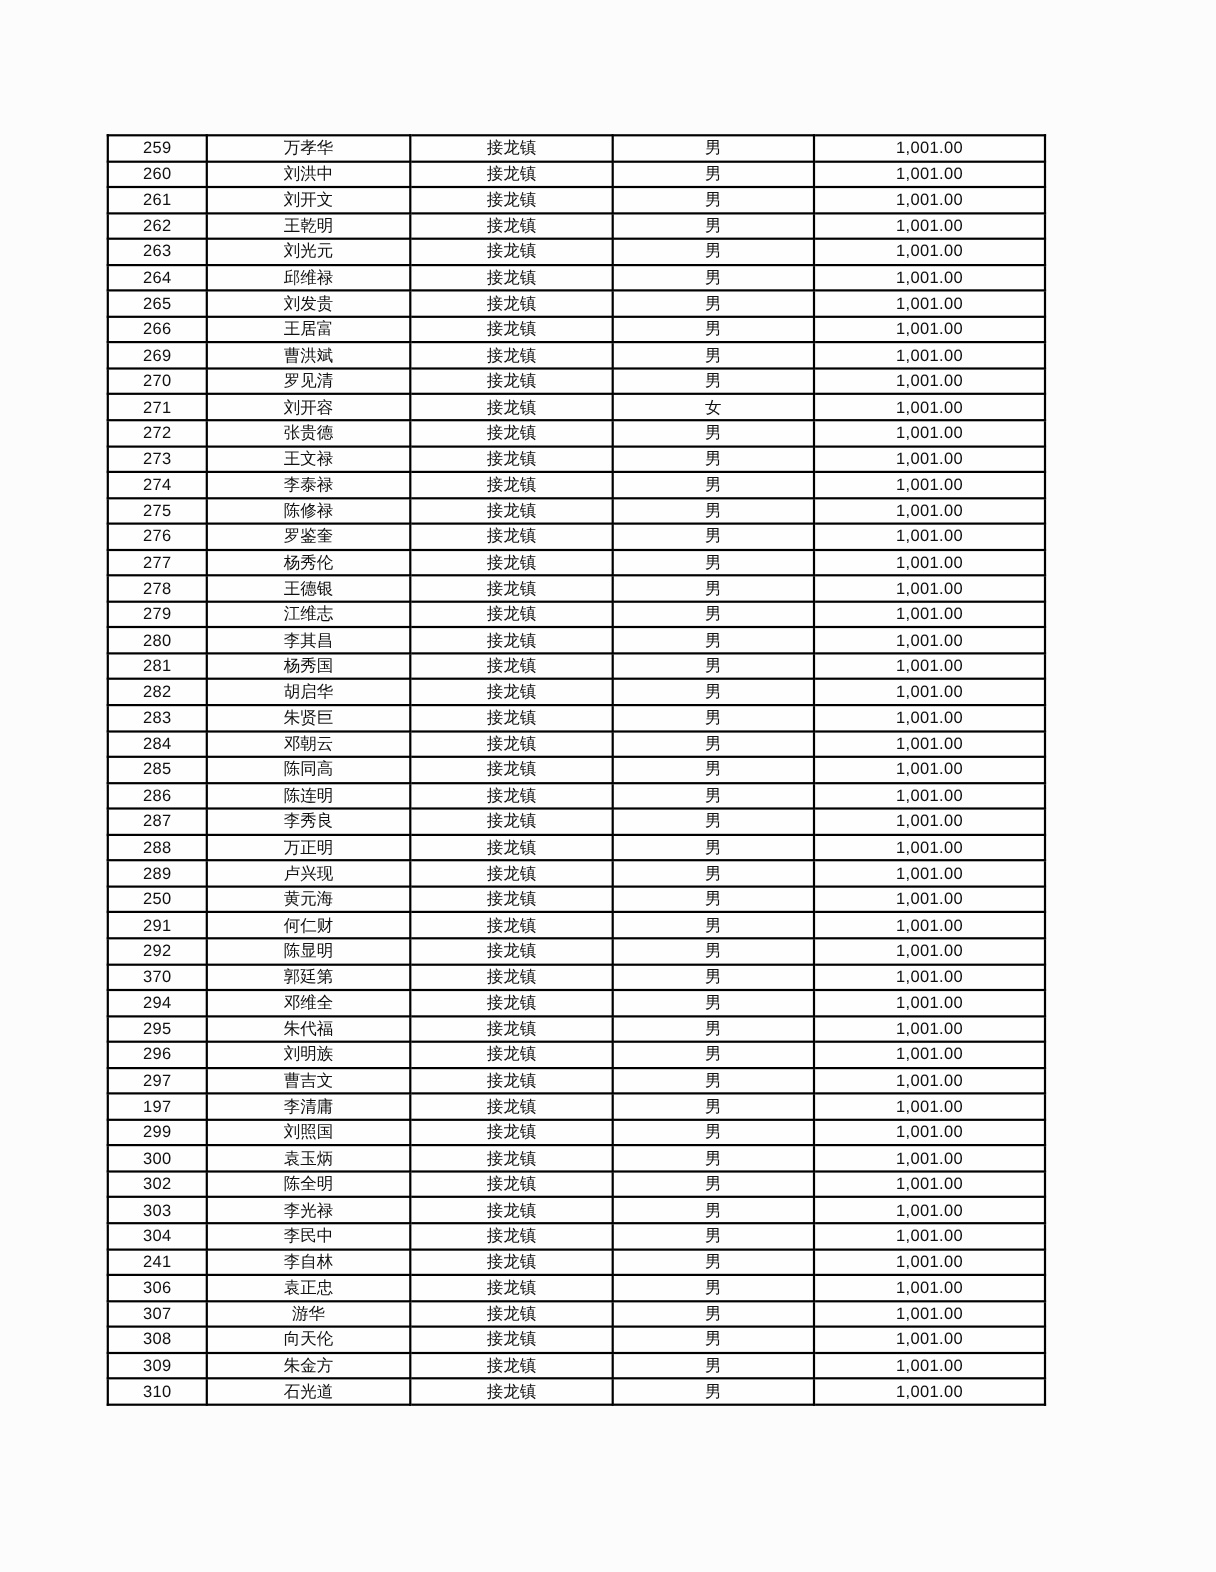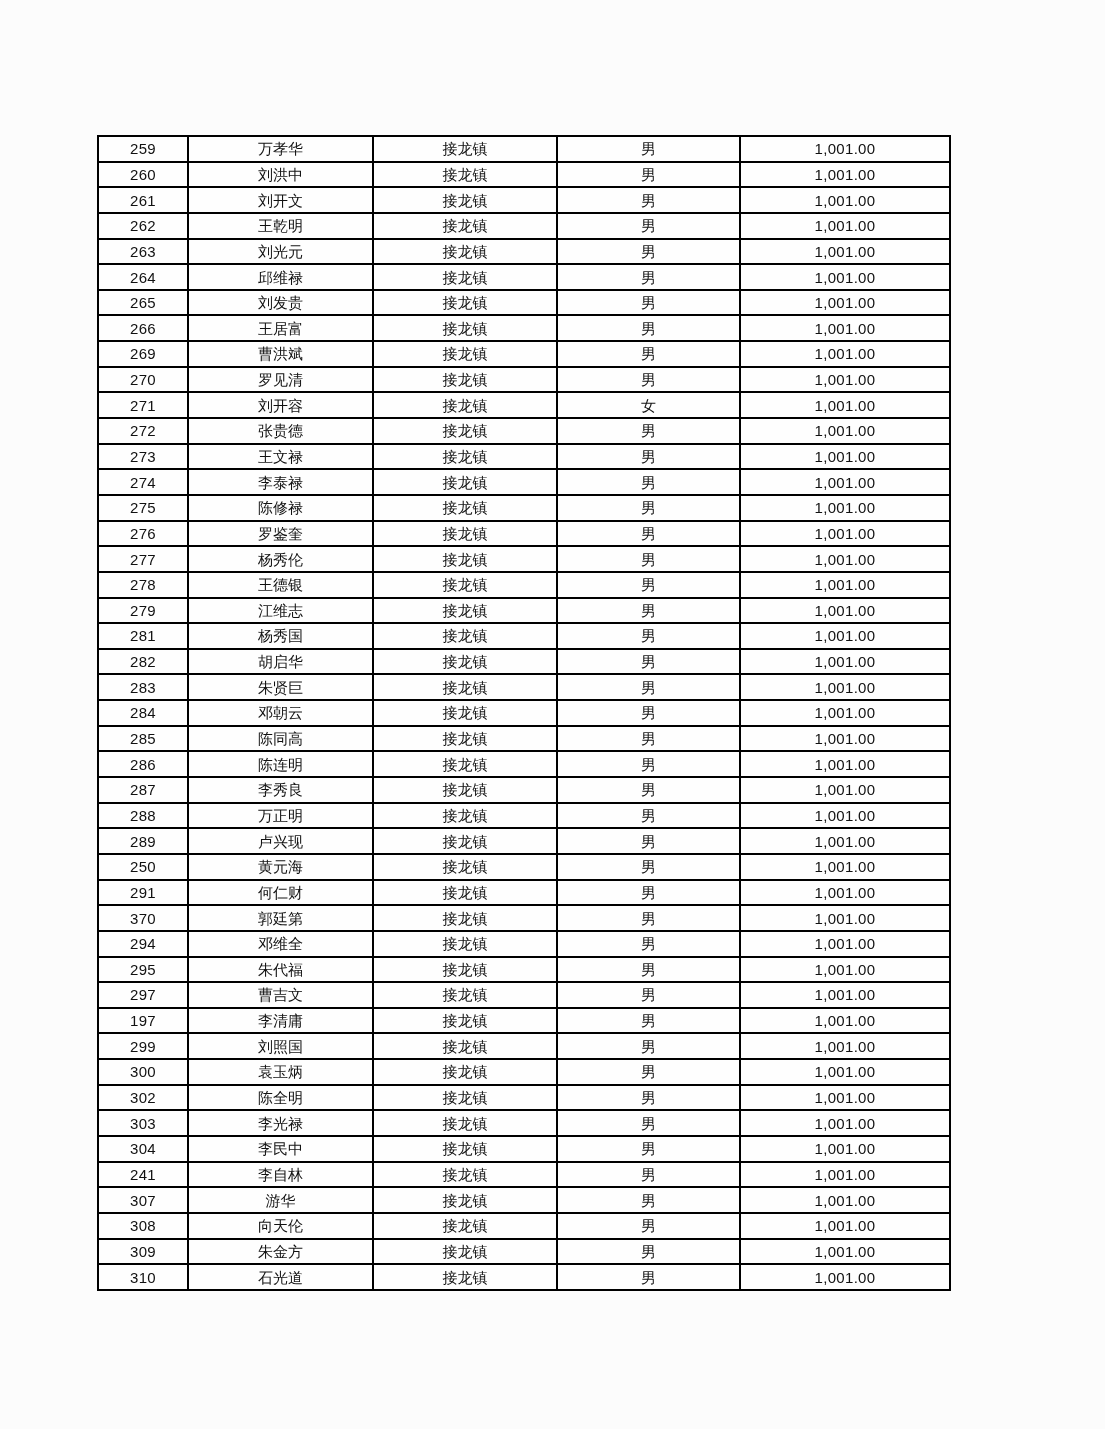--- a/index.html
+++ b/index.html
@@ -10,21 +10,21 @@
     width: 1105px;
     height: 1429px;
     position: relative;
     background: #fcfcfc;
     font-family: "Liberation Sans", sans-serif;
     color: #111111;
   }
   .sheet-table {
     position: absolute;
     left: 97px;
-    top: 135px;
+    top: 122px;
     width: 852px;
     height: 1156px;
     border-collapse: collapse;
     table-layout: fixed;
   }
   .sheet-table td {
     border: 2px solid #000000;
     background: #fefefe;
     padding: 0;
     text-align: center;
@@ -179,20 +179,27 @@
         <td class="amount">1,001.00</td>
       </tr>
       <tr>
         <td class="num">279</td>
         <td class="name">江维志</td>
         <td class="town">接龙镇</td>
         <td class="gender">男</td>
         <td class="amount">1,001.00</td>
       </tr>
       <tr>
+        <td class="num">280</td>
+        <td class="name">李其昌</td>
+        <td class="town">接龙镇</td>
+        <td class="gender">男</td>
+        <td class="amount">1,001.00</td>
+      </tr>
+      <tr>
         <td class="num">281</td>
         <td class="name">杨秀国</td>
         <td class="town">接龙镇</td>
         <td class="gender">男</td>
         <td class="amount">1,001.00</td>
       </tr>
       <tr>
         <td class="num">282</td>
         <td class="name">胡启华</td>
         <td class="town">接龙镇</td>
@@ -256,20 +263,27 @@
         <td class="amount">1,001.00</td>
       </tr>
       <tr>
         <td class="num">291</td>
         <td class="name">何仁财</td>
         <td class="town">接龙镇</td>
         <td class="gender">男</td>
         <td class="amount">1,001.00</td>
       </tr>
       <tr>
+        <td class="num">292</td>
+        <td class="name">陈显明</td>
+        <td class="town">接龙镇</td>
+        <td class="gender">男</td>
+        <td class="amount">1,001.00</td>
+      </tr>
+      <tr>
         <td class="num">370</td>
         <td class="name">郭廷第</td>
         <td class="town">接龙镇</td>
         <td class="gender">男</td>
         <td class="amount">1,001.00</td>
       </tr>
       <tr>
         <td class="num">294</td>
         <td class="name">邓维全</td>
         <td class="town">接龙镇</td>
@@ -277,20 +291,27 @@
         <td class="amount">1,001.00</td>
       </tr>
       <tr>
         <td class="num">295</td>
         <td class="name">朱代福</td>
         <td class="town">接龙镇</td>
         <td class="gender">男</td>
         <td class="amount">1,001.00</td>
       </tr>
       <tr>
+        <td class="num">296</td>
+        <td class="name">刘明族</td>
+        <td class="town">接龙镇</td>
+        <td class="gender">男</td>
+        <td class="amount">1,001.00</td>
+      </tr>
+      <tr>
         <td class="num">297</td>
         <td class="name">曹吉文</td>
         <td class="town">接龙镇</td>
         <td class="gender">男</td>
         <td class="amount">1,001.00</td>
       </tr>
       <tr>
         <td class="num">197</td>
         <td class="name">李清庸</td>
         <td class="town">接龙镇</td>
@@ -328,20 +349,27 @@
       <tr>
         <td class="num">304</td>
         <td class="name">李民中</td>
         <td class="town">接龙镇</td>
         <td class="gender">男</td>
         <td class="amount">1,001.00</td>
       </tr>
       <tr>
         <td class="num">241</td>
         <td class="name">李自林</td>
+        <td class="town">接龙镇</td>
+        <td class="gender">男</td>
+        <td class="amount">1,001.00</td>
+      </tr>
+      <tr>
+        <td class="num">306</td>
+        <td class="name">袁正忠</td>
         <td class="town">接龙镇</td>
         <td class="gender">男</td>
         <td class="amount">1,001.00</td>
       </tr>
       <tr>
         <td class="num">307</td>
         <td class="name">游华</td>
         <td class="town">接龙镇</td>
         <td class="gender">男</td>
         <td class="amount">1,001.00</td>

